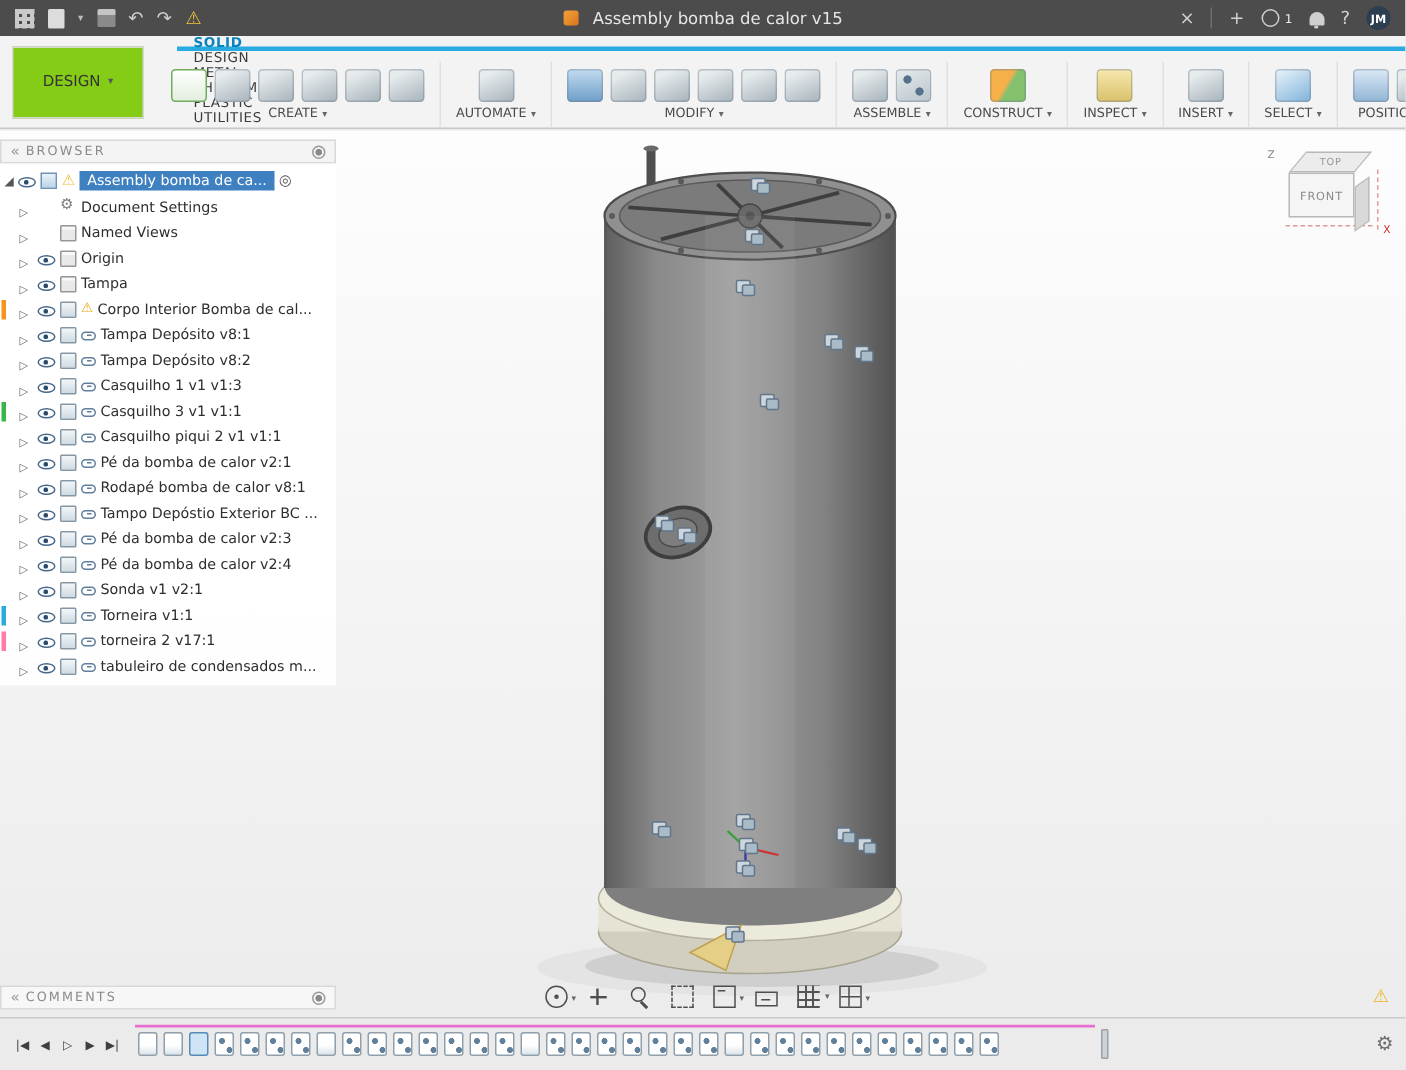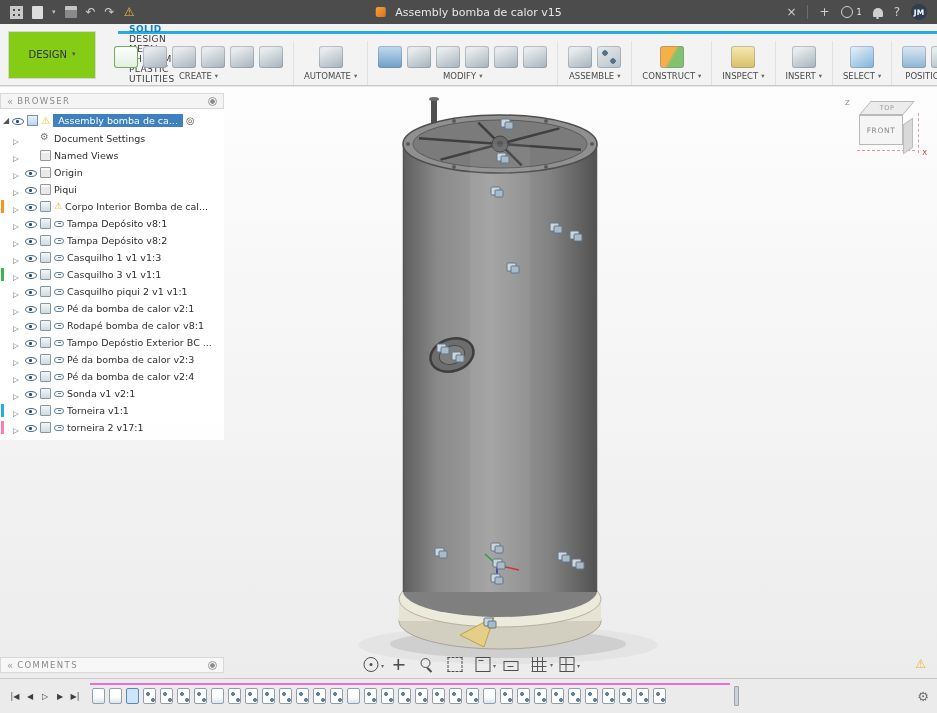--- a/index.html
+++ b/index.html
@@ -479,21 +479,21 @@
 
             <span class="tree-label">Origin</span>
           </div>
 
           <div class="tree-row t-folder">
             <span class="stripe"></span>
             <span class="tree-caret"></span>
             <span class="eye"></span>
             <span class="typeicon"></span>
 
-            <span class="tree-label">Piqui</span>
+            <span class="tree-label">Tampa</span>
           </div>
 
           <div class="tree-row has-warn" style="--stripe: #f7941d;">
             <span class="stripe"></span>
             <span class="tree-caret"></span>
             <span class="eye"></span>
             <span class="typeicon"></span>
 
             <span class="warnicon"></span>
             <span class="tree-label">Corpo Interior Bomba de cal...</span>
@@ -625,20 +625,29 @@
           <div class="tree-row has-link" style="--stripe: #ff7bac;">
             <span class="stripe"></span>
             <span class="tree-caret"></span>
             <span class="eye"></span>
             <span class="typeicon"></span>
             <span class="linkicon"></span>
 
             <span class="tree-label">torneira 2 v17:1</span>
           </div>
 
+          <div class="tree-row has-link">
+            <span class="stripe"></span>
+            <span class="tree-caret"></span>
+            <span class="eye"></span>
+            <span class="typeicon"></span>
+            <span class="linkicon"></span>
+
+            <span class="tree-label">tabuleiro de condensados m...</span>
+          </div>
         </div>
     </div>
   </div>
 
   <div class="comments">
     <span class="hdr-chevrons">«</span>
     <span>COMMENTS</span>
     <span class="hdr-dot"></span>
   </div>
 

